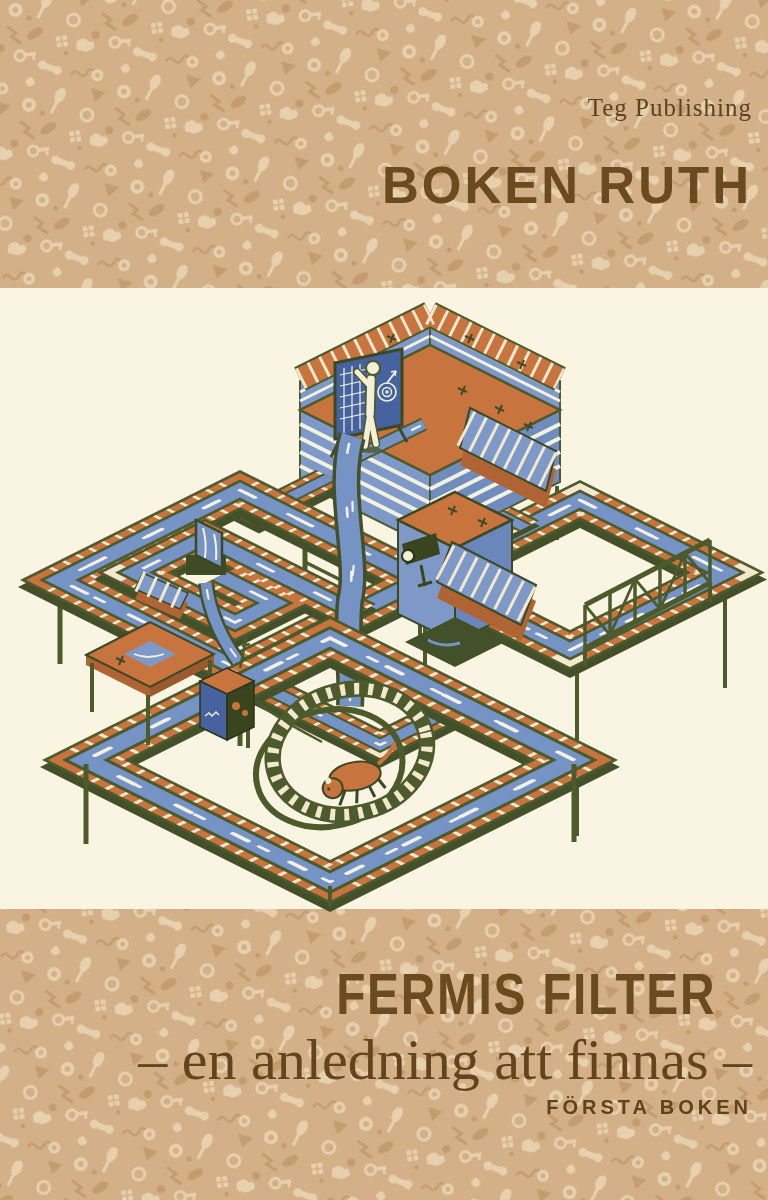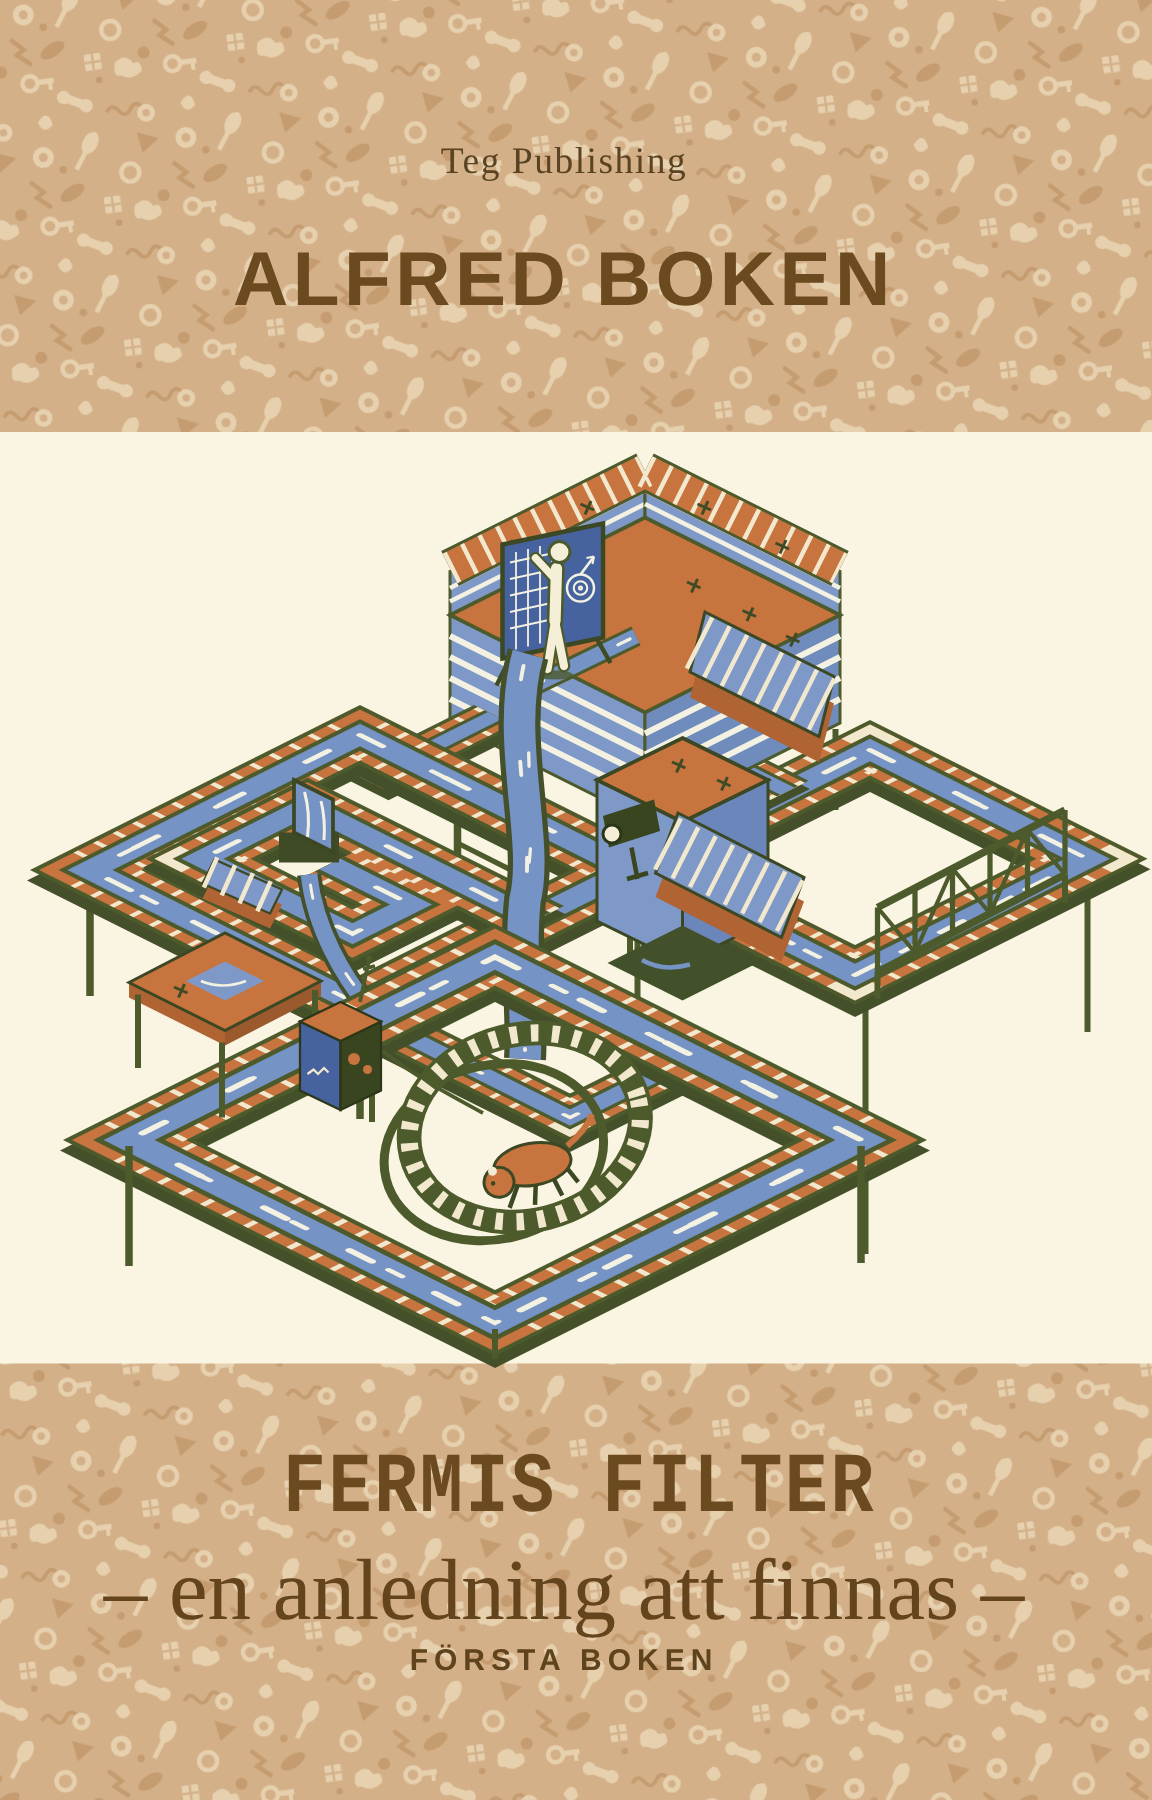--- a/index.html
+++ b/index.html
@@ -1,21 +1,21 @@
 <!DOCTYPE html>
 <html><head>
 <meta charset="utf-8">
 <style>
   html,body{margin:0;padding:0;}
   body{width:768px;height:1200px;position:relative;overflow:hidden;background:#d3b088;}
   .layer{position:absolute;left:0;top:0;}
-  .txt{position:absolute;left:0;right:16px;text-align:center;color:#64431d;}
+  .txt{position:absolute;left:0;right:16px;text-align:right;color:#64431d;}
   .publisher{top:94px;font-family:"Liberation Serif",serif;font-size:25px;letter-spacing:1px;color:#5a4322;}
   .author{top:156px;font-family:"Liberation Sans",sans-serif;font-weight:bold;font-size:51px;letter-spacing:3px;color:#6b4a1f;}
-  .title{top:961px;font-family:Liberation Mono, monospace;font-weight:bold;font-size:57px;color:#6b4a1f;margin-left:20px;}
+  .title{top:961px;font-family:Liberation Sans, sans-serif;font-weight:bold;font-size:57px;color:#6b4a1f;margin-left:20px;}
   .title .squeeze{display:inline-block;transform:scaleX(.84);letter-spacing:2px;}
   .subtitle{top:1026px;font-family:"Liberation Serif",serif;font-size:58px;color:#63441d;}
   .series{top:1096px;font-family:"Liberation Sans",sans-serif;font-weight:bold;font-size:20px;letter-spacing:4px;color:#5e431c;}
   .tick{stroke:#f2e8cd;fill:none;stroke-dasharray:3 10;}
   .tickB{stroke:#f2e8cd;fill:none;stroke-dasharray:3.4 11;}
   .wave{stroke:#f3f1e2;fill:none;stroke-linecap:round;stroke-dasharray:15 42;}
   .wave2{stroke:#f3f1e2;fill:none;stroke-linecap:round;stroke-dasharray:9 55;}
   svg{display:block;}
 </style>
 </head>
@@ -296,16 +296,16 @@
       <circle cx="322" cy="786" r="1.5" fill="#3c4823"></circle>
     </g>
     <ellipse cx="351" cy="753" rx="78" ry="62" fill="none" stroke="#4c5a2c" stroke-width="13"></ellipse>
     <ellipse cx="351" cy="753" rx="78" ry="62" fill="none" stroke="#f2e8cd" stroke-width="13" stroke-dasharray="5 9"></ellipse>
     <ellipse cx="351" cy="753" rx="85" ry="69" fill="none" stroke="#4c5a2c" stroke-width="2.5"></ellipse>
     <ellipse cx="351" cy="753" rx="71" ry="55" fill="none" stroke="#4c5a2c" stroke-width="2.5"></ellipse>
   </g>
 </svg>
 
 <div class="txt publisher">Teg Publishing</div>
-<div class="txt author">ALFRED BOKEN</div>
+<div class="txt author">BOKEN RUTH</div>
 <div class="txt title"><span class="squeeze">FERMIS FILTER</span></div>
 <div class="txt subtitle">– en anledning att finnas –</div>
 <div class="txt series">FÖRSTA BOKEN</div>
 
 </body></html>

